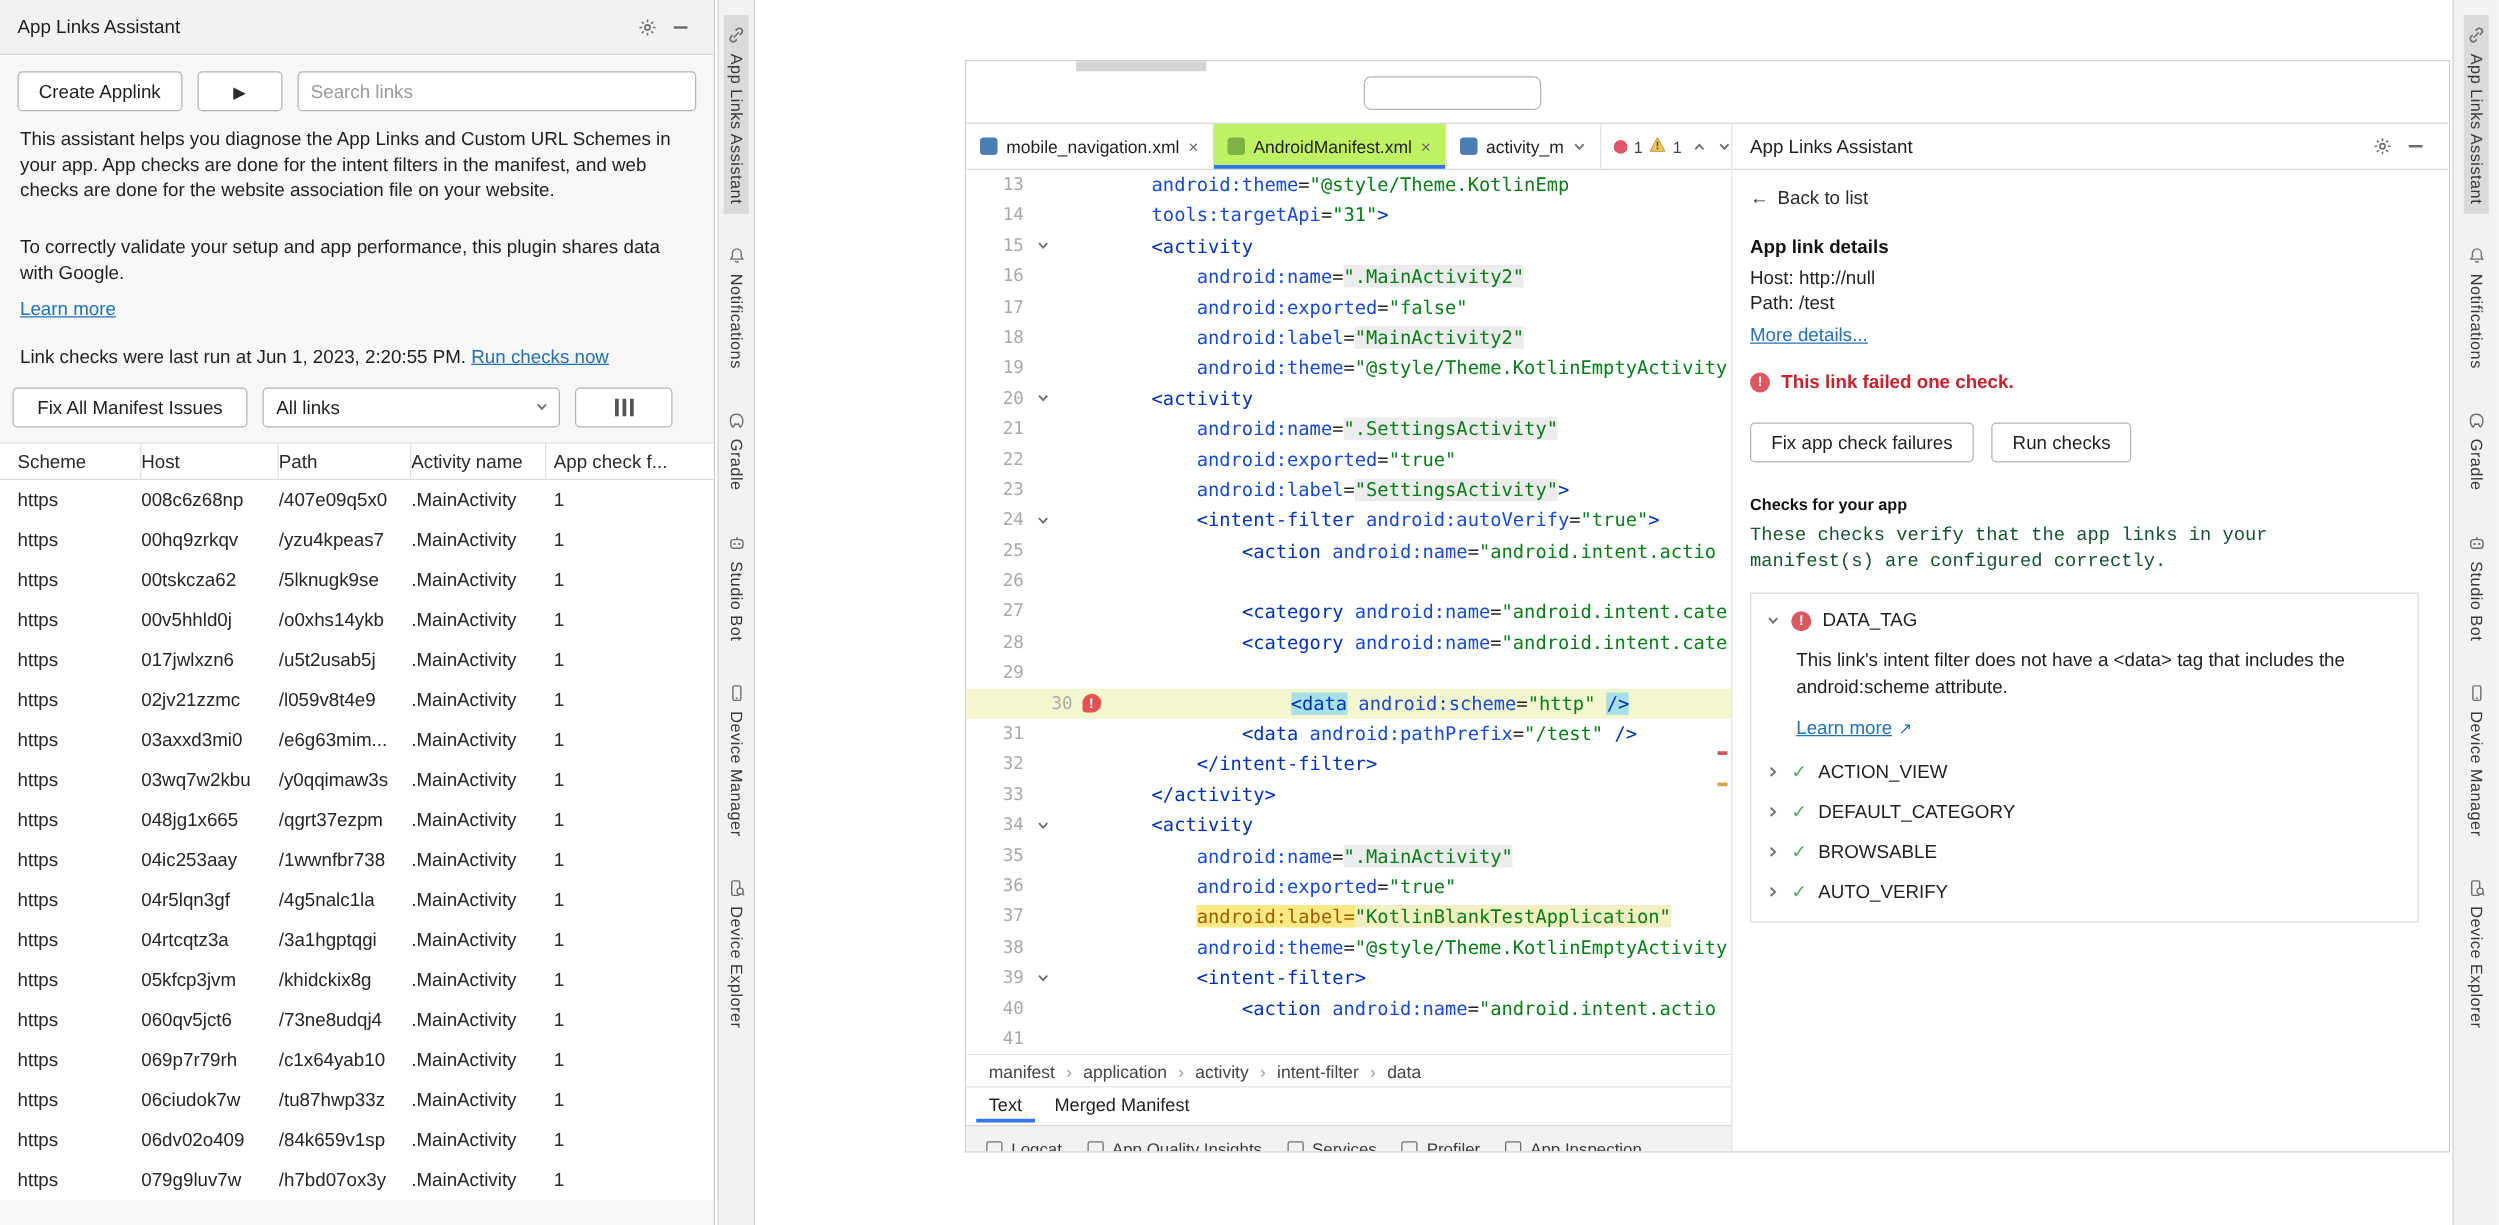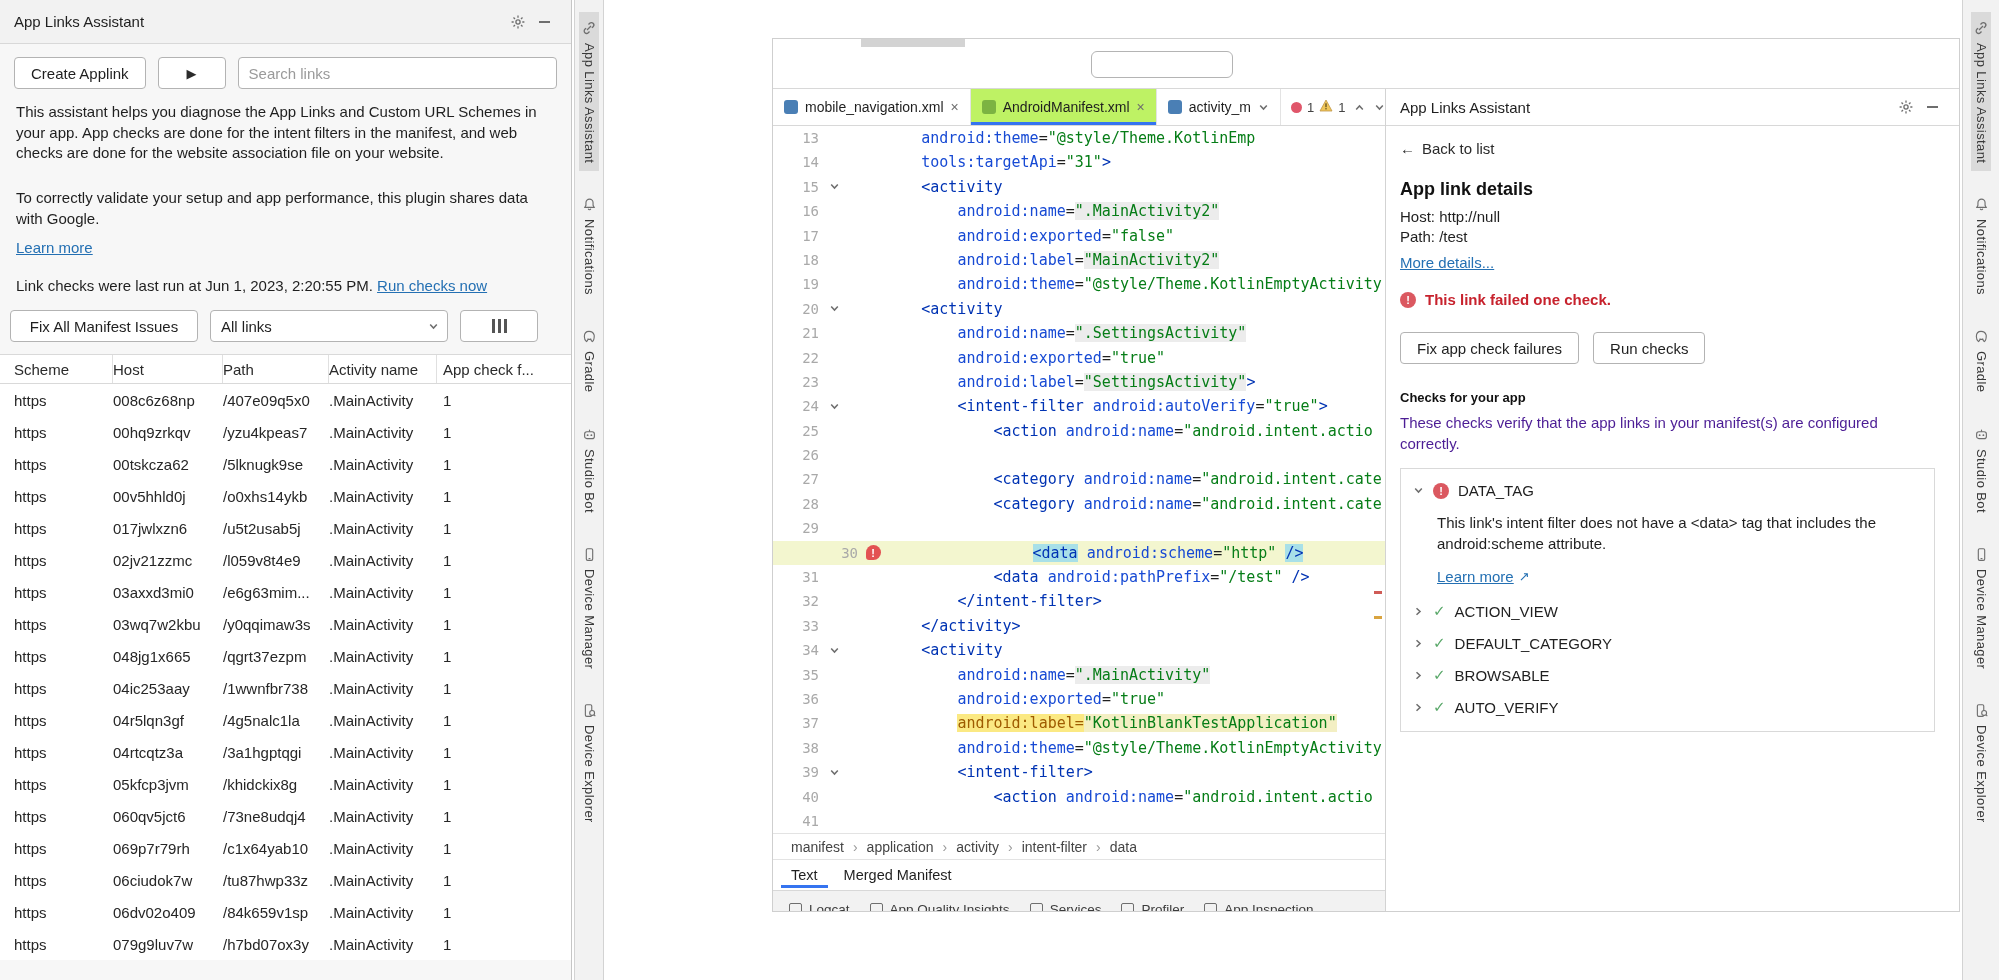--- a/index.html
+++ b/index.html
@@ -45,21 +45,21 @@
   
   .vstrip{position:absolute;top:0;height:980px;background:#f2f2f2;display:flex;flex-direction:column;align-items:center;padding-top:12px;gap:18px;overflow:hidden;}
   .vstrip.left{left:574px;width:30px;border-left:1px solid #d3d3d3;border-right:1px solid #d3d3d3;}
   .vstrip.right{left:1962px;width:37px;border-left:1px solid #d3d3d3;}
   .strip-tab{display:flex;flex-direction:column;align-items:center;gap:7px;padding:8px 2px;}
   .strip-tab.active{background:#dadada;}
   .strip-icon{display:inline-flex;}
   .strip-label{writing-mode:vertical-rl;font-size:13px;color:#383838;line-height:1;letter-spacing:.4px;}
 
   
-  .main-window{position:absolute;left:772px;top:38px;width:1188px;height:874px;background:#fff;border:1px solid #cfcfcf;display:flex;flex-direction:column;overflow:hidden;}
+  .main-window{position:absolute;left:772px;top:48px;width:1188px;height:874px;background:#fff;border:1px solid #cfcfcf;display:flex;flex-direction:column;overflow:hidden;}
   .mw-top{height:50px;position:relative;border-bottom:1px solid #d8d8d8;background:#fff;}
   .mw-frag{position:absolute;left:88px;top:0;width:104px;height:8px;background:#d3d3d3;}
   .mw-widget{position:absolute;left:318px;top:12px;width:142px;height:27px;border:1px solid #b4b4b4;border-radius:6px;background:#fff;}
   .mw-body{flex:1;display:flex;min-height:0;}
   .editor-col{flex:1;display:flex;flex-direction:column;min-width:0;border-right:1px solid #d3d3d3;background:#fff;}
 
   .tabbar{height:37px;display:flex;align-items:stretch;border-bottom:1px solid #d8d8d8;background:#fff;flex:0 0 37px;}
   .etab{display:flex;align-items:center;gap:7px;padding:0 11px;font-size:14px;color:#1f1f1f;border-right:1px solid #e3e3e3;white-space:nowrap;}
   .etab.active{box-shadow:inset 0 -3px 0 #3574f0;background:#bef264;}
   .ficon{width:14px;height:14px;border-radius:3px;flex:0 0 14px;}
@@ -95,28 +95,28 @@
   .btab.active{box-shadow:inset 0 -3px 0 #3574f0;}
   .bbar{height:21px;background:#f2f2f2;border-top:1px solid #d8d8d8;display:flex;gap:20px;padding:5px 16px 0;overflow:hidden;font-size:13.5px;color:#3c3c3c;flex:0 0 21px;}
   .bbar-item{display:flex;gap:7px;align-items:center;height:26px;white-space:nowrap;}
   .bbar-icon{width:13px;height:13px;border:1.5px solid #6e6e6e;border-radius:2px;display:inline-block;flex:0 0 13px;}
 
   
   .assist{width:573px;flex:0 0 573px;display:flex;flex-direction:column;background:#fff;}
   .assist-header{height:37px;display:flex;align-items:center;padding:0 14px;border-bottom:1px solid #d8d8d8;font-size:15px;color:#1f1f1f;flex:0 0 37px;}
   .assist-body{flex:1;padding:14px 16px 0 14px;overflow:hidden;font-size:15px;color:#1f1f1f;}
   .back-link{display:inline-flex;align-items:center;gap:7px;color:#2a2a2a;font-size:15px;}
-  .section-title{font-size:18px;font-weight:bold;margin:22px 0 8px;color:#111;}
+  .section-title{font-size:15px;font-weight:bold;margin:22px 0 8px;color:#111;}
   .kv{margin:3px 0;color:#1f1f1f;}
   .more-link{display:inline-block;margin-top:6px;}
   .fail-row{display:flex;align-items:center;gap:9px;color:#c7222d;font-weight:bold;margin-top:20px;font-size:15px;}
   .err-badge{width:16px;height:16px;border-radius:50%;background:#db5860;color:#fff;font-size:11px;font-weight:bold;display:inline-flex;align-items:center;justify-content:center;flex:0 0 16px;}
   .assist-buttons{display:flex;gap:14px;margin-top:24px;}
   .checks-title{font-size:13px;font-weight:bold;margin-top:26px;color:#111;}
-  .checks-desc{margin-top:8px;line-height:1.38;max-width:520px;color:#4c1d95;}
+  .checks-desc{margin-top:8px;line-height:1.38;max-width:520px;color:#14532d;font-family:Liberation Mono, monospace;}
   .check-card{border:1px solid #d9d9d9;margin:14px 8px 0 0;padding:6px 0 8px;background:#fff;}
   .check-row{display:flex;align-items:center;gap:9px;padding:7px 12px;}
   .chev{display:inline-flex;width:11px;justify-content:center;}
   .check-name{color:#1f1f1f;font-size:15px;}
   .dt-desc{padding:6px 14px 2px 36px;line-height:1.4;max-width:510px;}
   .learnmore-row{padding:12px 14px 10px 36px;display:flex;align-items:center;gap:5px;}
   .green-check{color:#59a869;font-size:15px;font-weight:bold;}
   .ext-arrow{color:#2470b3;font-size:13px;}
 </style>
 </head>

